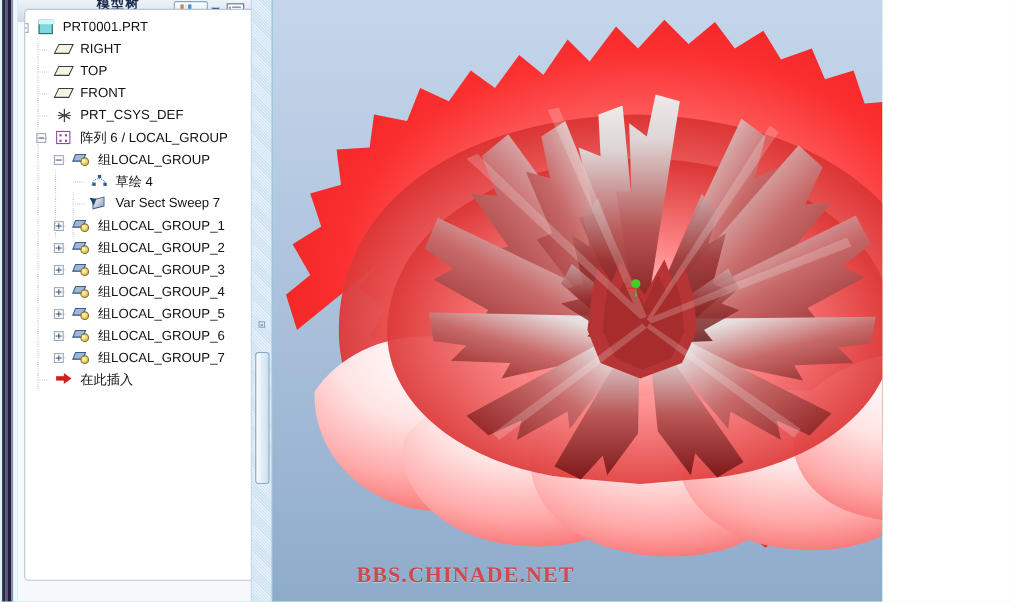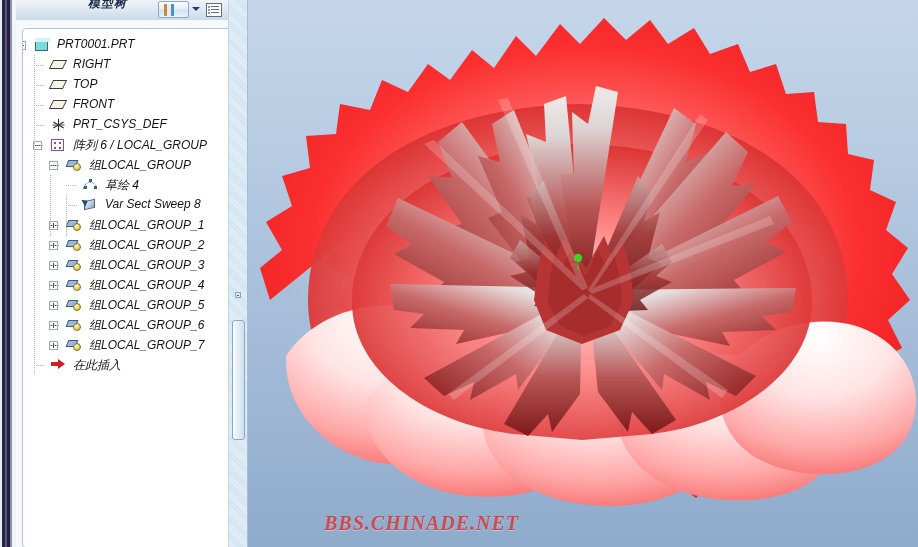--- a/index.html
+++ b/index.html
@@ -1,21 +1,21 @@
 <!DOCTYPE html>
 <html><head>
 <meta charset="utf-8">
 <style>
   html,body{margin:0;padding:0;background:#fff;}
   body{
     width:918px;height:547px;overflow:hidden;
     font-family:"Liberation Sans","DejaVu Sans",sans-serif;
     -webkit-font-smoothing:antialiased;
   }
-  #app{position:relative;width:918px;height:547px;overflow:hidden;background:#5eead4;font-style:italic;}
+  #app{position:relative;width:802px;height:547px;overflow:hidden;background:#5eead4;}
 
   
   .edge-strip{position:absolute;top:0;height:547px;}
   .edge-a{left:0;width:2px;background:#e8eef6;}
   .edge-b{left:2px;width:3px;background:#2b2547;}
   .edge-c{left:5px;width:2px;background:#5b5580;}
   .edge-d{left:7px;width:3px;background:#221d3e;}
   .edge-e{left:10px;width:2px;background:#8f8fae;}
   .edge-f{left:12px;width:4px;background:#f2f6fa;}
 
@@ -57,21 +57,21 @@
   .list-ico em:nth-child(6){top:8px;}
   .caret{
     position:absolute;top:7px;width:0;height:0;
     border-left:4px solid transparent;border-right:4px solid transparent;
     border-top:4px solid #1d3f6b;
   }
   #caret-1{left:176px;}
   #caret-2{left:215px;}
 
   #tree-box{
-    position:absolute;left:6px;top:28px;width:218px;height:520px;
+    position:absolute;left:6px;top:8px;width:218px;height:520px;
     background:#ffffff;border:1px solid #b7c6d8;border-radius:4px;
     box-sizing:border-box;overflow:hidden;
   }
 
   .row{position:absolute;left:0;height:20px;white-space:nowrap;}
   .row .lbl{
     position:absolute;left:26px;top:2px;font-size:12px;color:#121212;
     font-family:"Liberation Sans","DejaVu Sans",sans-serif;
   }
   .exp{
@@ -271,21 +271,21 @@
           </div>
           <div class="lbl">草绘 4</div>
         </div>
         <div class="row" style="top: 166px; left: 56px;">
           <div class="ico" style="left:4px">
             <div class="ico-sweep">
               <u></u>
               <i></i>
             </div>
           </div>
-          <div class="lbl">Var Sect Sweep 8</div>
+          <div class="lbl">Var Sect Sweep 7</div>
         </div>
         <div class="row" style="top: 186px; left: 40px;">
           <div class="exp plus" style="left:-14px"></div>
           <div class="ico" style="left:4px">
             <div class="ico-group">
               <u></u>
               <i></i>
             </div>
           </div>
           <div class="lbl">组LOCAL_GROUP_1</div>

